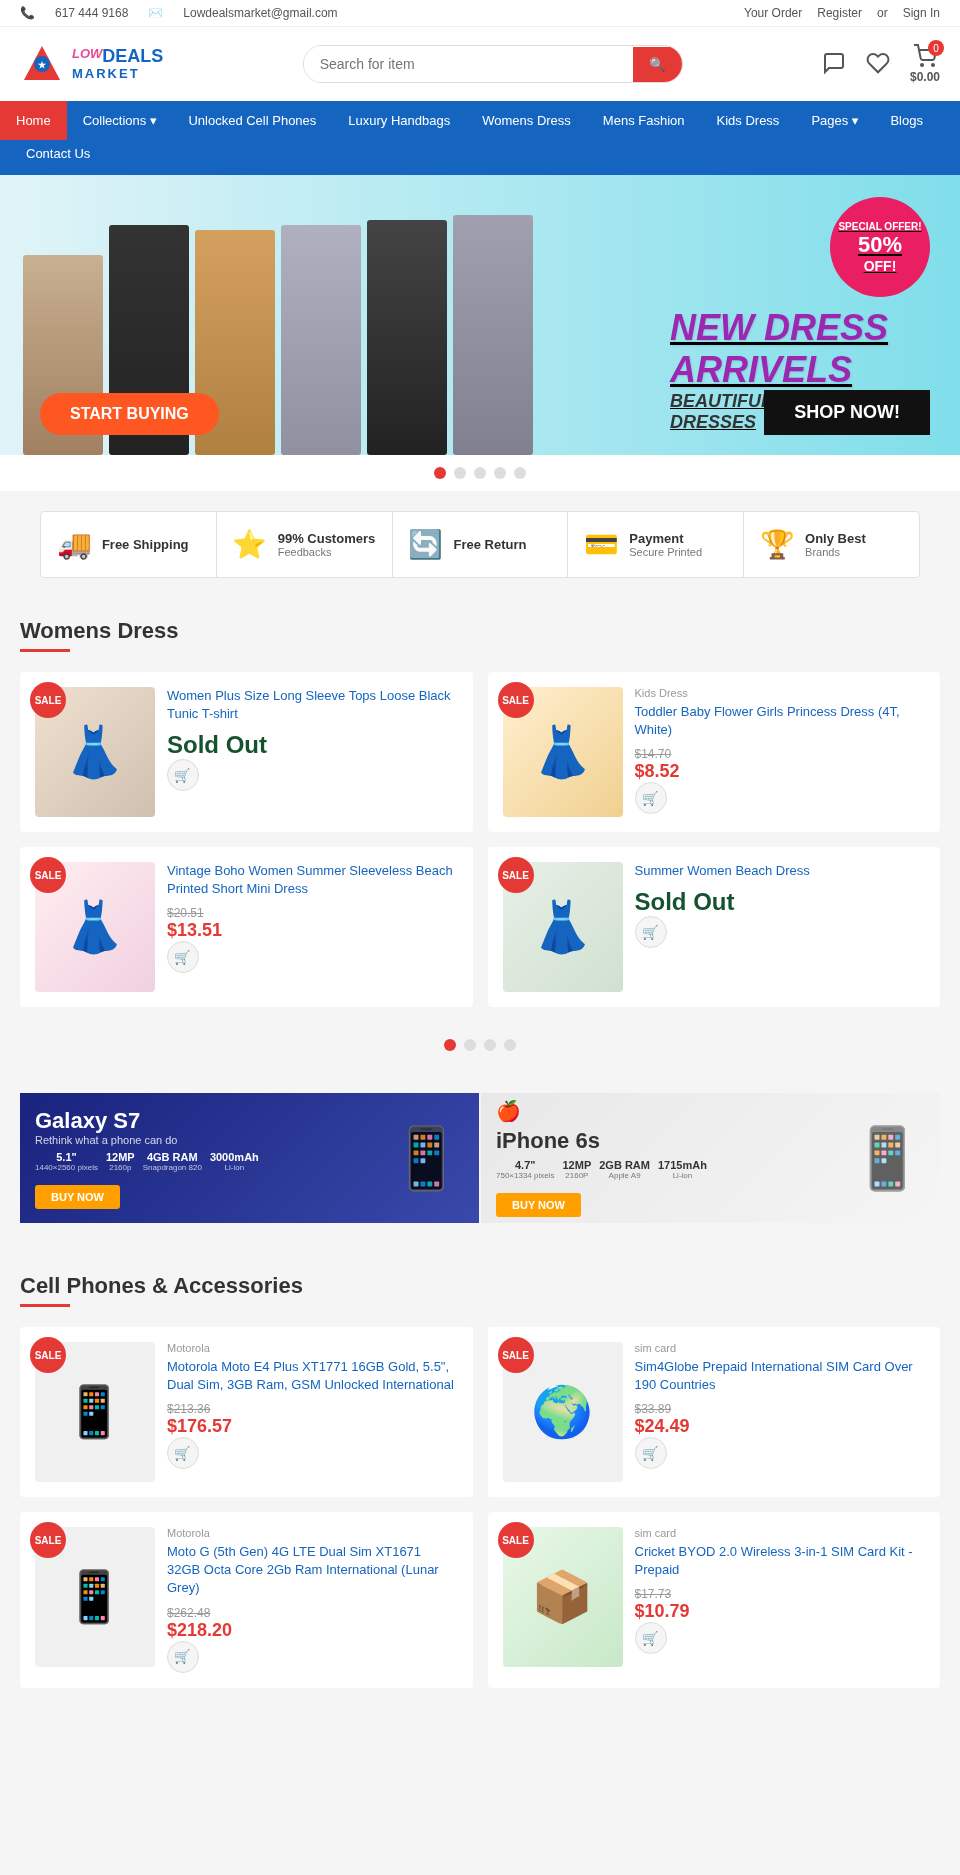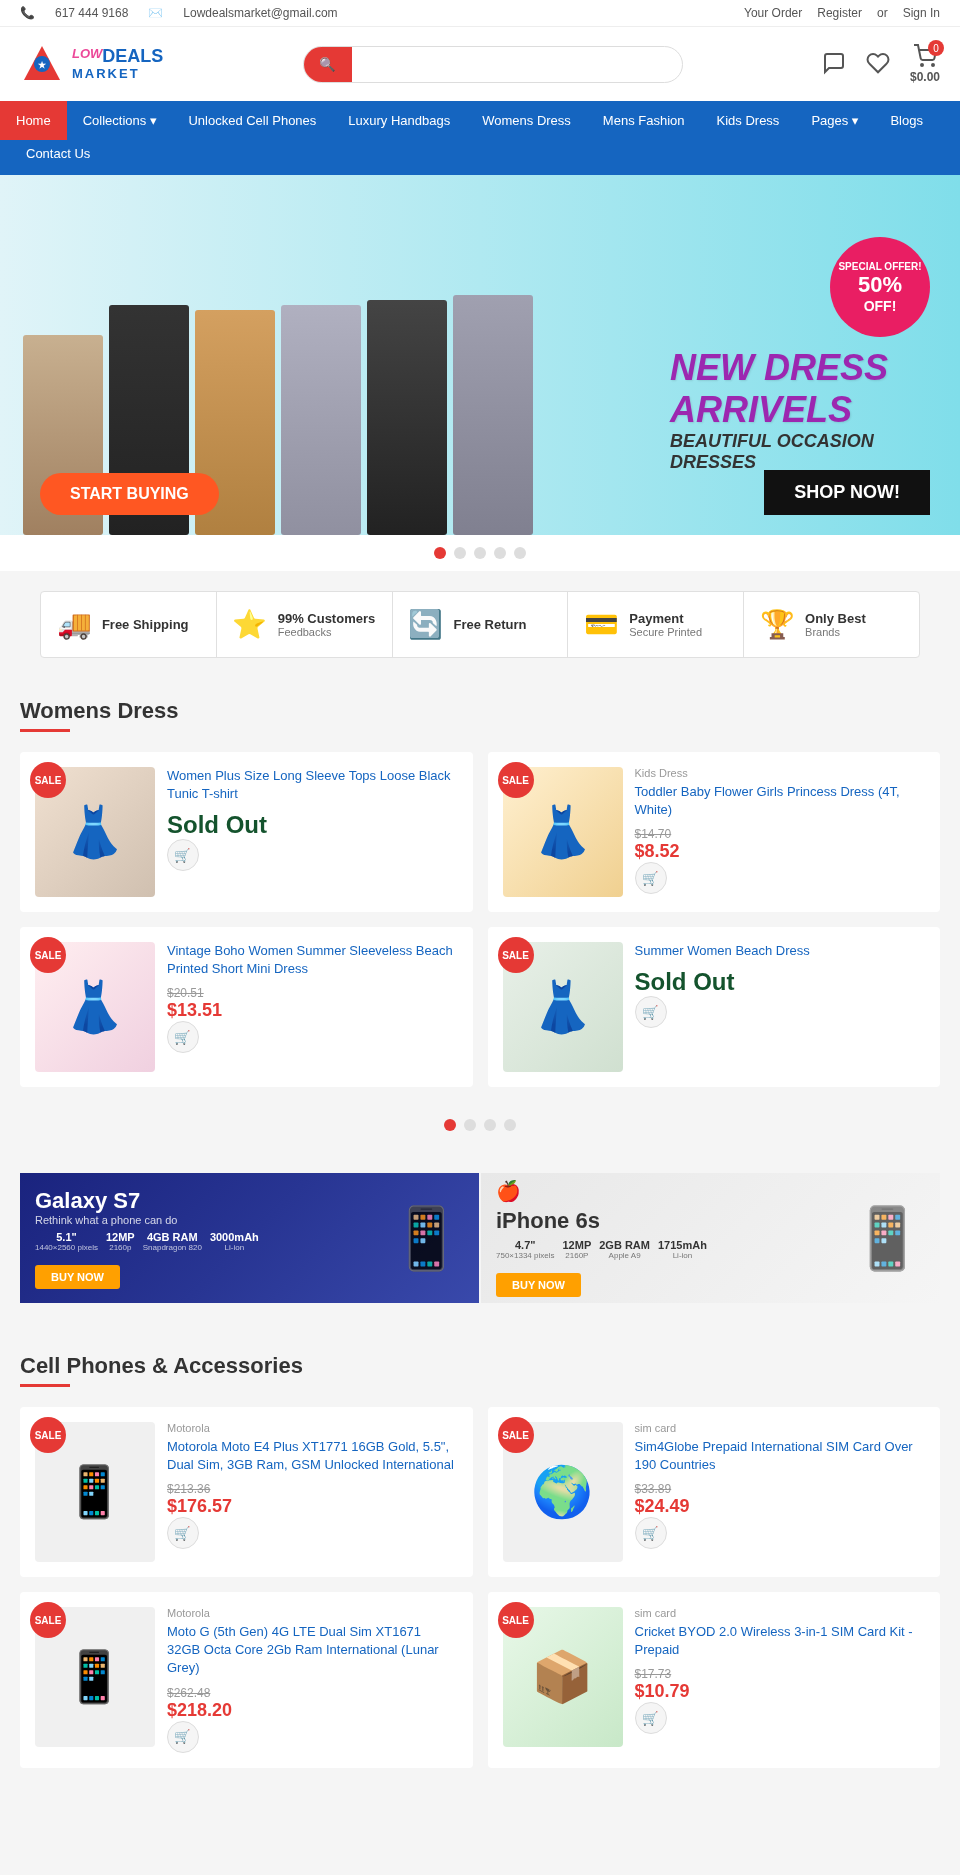--- a/index.html
+++ b/index.html
@@ -89,21 +89,21 @@
     .phone-specs { display: flex; gap: 8px; font-size: 9px; margin: 5px 0; }
     .phone-spec { text-align: center; }
     .spec-val { font-weight: bold; font-size: 11px; }
     .buy-btn { background: #ffa000; color: white; border: none; padding: 6px 16px; border-radius: 3px; font-size: 11px; font-weight: bold; cursor: pointer; margin-top: 8px; }
     .iphone-logo { font-size: 20px; margin-bottom: 5px; }
 
     
     .cell-product-img { width: 120px; height: 140px; background: #f0f0f0; border-radius: 4px; flex-shrink: 0; display: flex; align-items: center; justify-content: center; font-size: 50px; }
 
     
-    .hero-wrapper { background: linear-gradient(to right, #e0f4f8, #80deea); position: relative; height: 360px; overflow: hidden; display: flex; }
+    .hero-wrapper { background: linear-gradient(to right, #e0f4f8, #80deea); position: relative; height: 280px; overflow: hidden; display: flex; text-decoration: underline; }
     .hero-left { flex: 1; display: flex; align-items: flex-end; }
     .hero-right { width: 320px; display: flex; flex-direction: column; align-items: flex-end; justify-content: center; padding: 20px 30px; }
   </style>
 </head>
 <body>
 
 <div class="top-bar">
   <div class="top-bar-left">
     <span>📞</span>
     <span>617 444 9168</span>
@@ -130,20 +130,21 @@
     <div class="logo-text">
       <div style="display:flex;gap:0;">
         <span style="color:#ec4899;font-weight:900;font-size:13px;font-style:italic;">LOW</span>
         <span style="color:#1565c0;font-weight:900;font-size:18px;">DEALS</span>
       </div>
       <span style="color:#1565c0;font-weight:900;font-size:13px;letter-spacing:2px;">MARKET</span>
     </div>
   </div>
 
   <div class="search-bar">
+    <input type="text" placeholder="Search for item" style="">
     <button>🔍</button>
   </div>
 
   <div class="header-icons">
     <div class="header-icon">
       <svg width="24" height="24" viewBox="0 0 24 24" fill="none" stroke="#555" stroke-width="2">
           <path d="M21 15a2 2 0 0 1-2 2H7l-4 4V5a2 2 0 0 1 2-2h14a2 2 0 0 1 2 2z"></path>
         </svg>
     </div>
     <div class="header-icon">

